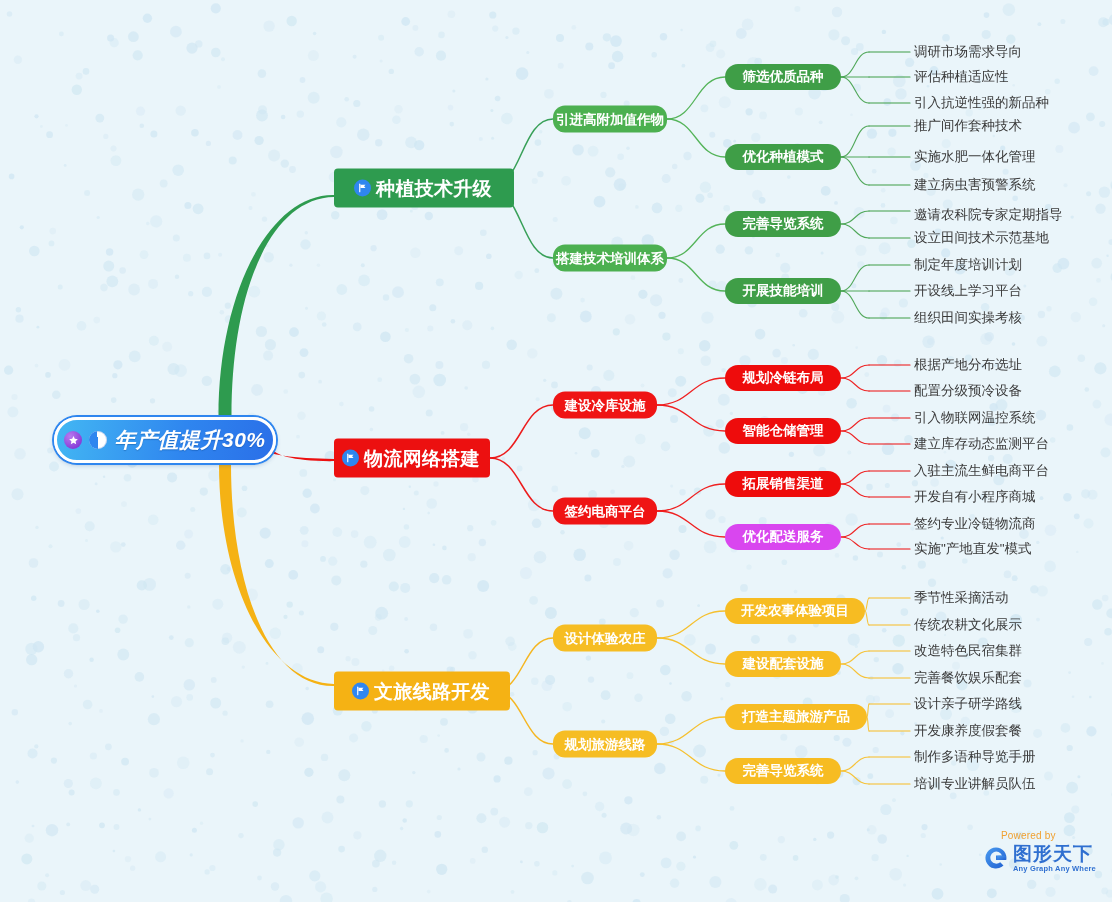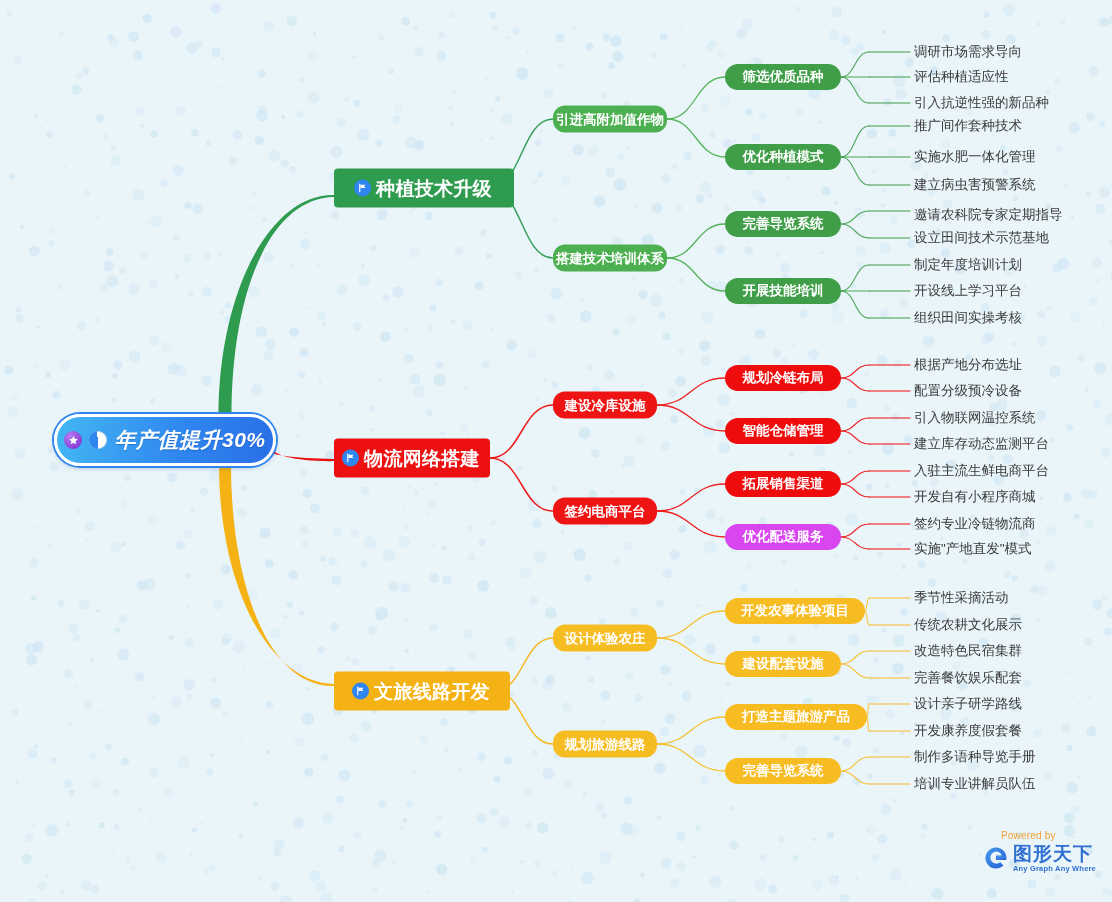--- a/index.html
+++ b/index.html
@@ -45,21 +45,21 @@
     transform: translateY(-50%);
   }
 
   
   .root {
     border-radius: 26px;
     background: linear-gradient(100deg, #43b7f3 0%, #2f86ef 58%, #2a6fe8 100%);
     border: 3px solid #ffffff;
     box-shadow: 0 0 0 2px #2f86ef, 0 2px 5px rgba(20,70,140,.30);
     padding: 0 20px;
-    height: 52px;
+    height: 46px;
     gap: 7px;
   }
   .root .root-label {
     color: #ffffff;
     font-size: 21px;
     font-weight: bold;
     font-style: italic;
     letter-spacing: .5px;
     text-shadow: 0 1px 1px rgba(0,60,130,.35);
   }

